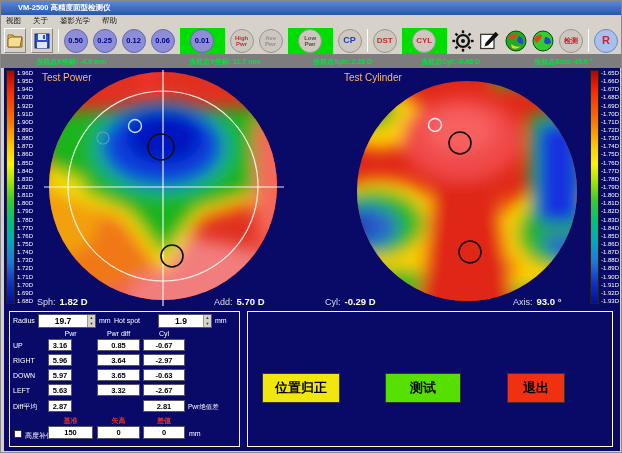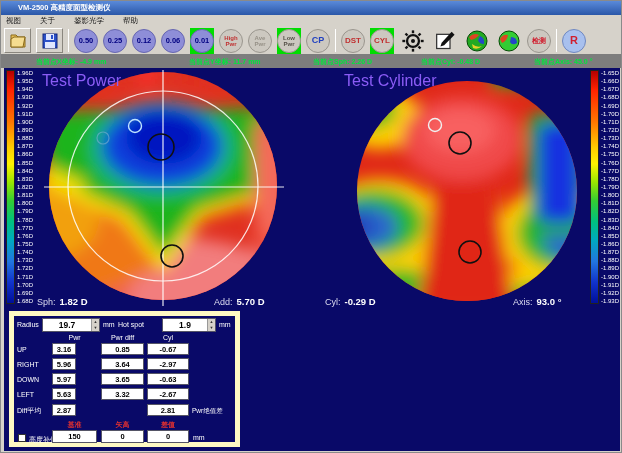--- a/index.html
+++ b/index.html
@@ -1,52 +1,52 @@
 <!DOCTYPE html>
 <html><head>
 <meta charset="utf-8">
 <style>
   * { box-sizing: border-box; margin: 0; padding: 0; }
   html,body { background:#888; }
   body { font-family: "Liberation Sans", "DejaVu Sans", sans-serif; }
   .window { position:relative; width:622px; height:453px; background:#d6d2ca; border:1px solid #8a8a8a; overflow:hidden; }
 
   .titlebar { height:14px; background:linear-gradient(to bottom,#5a8ada,#2a57a8); color:#fff; font-size:7.5px; font-weight:bold; padding:2px 17px; }
-  .menubar { height:12px; display:flex; gap:19px; padding:1px 5px; font-size:7.5px; color:#111; align-items:center; }
+  .menubar { height:12px; display:flex; gap:12px; padding:1px 5px; font-size:7.5px; color:#111; align-items:center; }
   .menu-item { cursor:default; }
 
   .toolbar { height:27px; display:flex; align-items:center; gap:5px; padding:0 3px; }
   .tbtn { width:27px; height:25px; background:#d6d2ca; border:1px solid; border-color:#fff #8a867e #8a867e #fff; display:flex; align-items:center; justify-content:center; padding:0; }
   .sep { width:1px; height:23px; background:#9a968e; border-right:1px solid #fff; }
   .cbtn { width:24px; height:24px; border-radius:50%; background:#8e8ed8; border:1px solid #6767b0; color:#000080; font-weight:bold; font-size:7.5px; display:flex; align-items:center; justify-content:center; text-align:center; line-height:1; padding:0; flex:none; }
   .cbtn.gray { background:#ccc8c0; border-color:#9a968e; }
   .cbtn .wrapz { width:17px; white-space:normal; }
-  .selbg { width:24px; height:26px; background:#00dd00; display:flex; align-items:center; justify-content:center; flex:none; }
+  .selbg { width:45px; height:26px; background:#00dd00; display:flex; align-items:center; justify-content:center; flex:none; }
   .t-high { color:#c03030; } .t-ave { color:#969187; } .t-low { color:#555048; }
   .t-cp { color:#2040c0; font-size:9px; } .t-dst { color:#c03030; font-size:8px; } .t-cyl { color:#c03030; font-size:8px; }
   .rbtn { background:#a8c0ee; border-color:#7088c0; color:#d02030; font-size:11px; }
   .detect { font-size:7px; color:#d02030; }
 
   .statusbar { position:relative; height:14px; background:#7d7d7d; font-size:7px; font-weight:bold; color:#00e63c; }
   .statusbar span { position:absolute; top:3px; white-space:nowrap; }
 
   .main { position:relative; width:616px; height:383px; margin:0 3px; background:#090968; overflow:hidden; }
 
   .cbar { position:absolute; top:2px; display:flex; }
   .cbar-strip { width:9px; height:234px; border:1px solid #222;
     background:linear-gradient(to bottom,#b40000 0%,#ff2200 8%,#ff7700 22%,#ffcc00 33%,#fff200 40%,#99e600 48%,#33cc33 56%,#00c080 65%,#00aac0 73%,#2277e0 82%,#1133cc 91%,#000f99 100%); }
   .cbar-ticks { height:234px; display:flex; flex-direction:column; justify-content:space-between; padding-left:2px; }
   .cbar-ticks .tick { font-size:6px; line-height:1; color:#fff; white-space:nowrap; }
 
-  .map-title { position:absolute; color:#8b5cf6; font-size:16px; z-index:5; }
+  .map-title { position:absolute; color:#fdba74; font-size:10px; z-index:5; }
 
   .readout { position:absolute; top:228px; font-size:9px; color:#dcdcf0; white-space:nowrap; }
   .readout b { color:#fff; font-size:9.5px; margin-left:4px; }
 
-  .panel { position:absolute; top:243px; height:136px; border:5px solid #fef9c3; }
+  .panel { position:absolute; top:243px; height:136px; border:1px solid #fef9c3; }
   .lpanel { left:5px; width:231px; }
   .rpanel { left:243px; width:366px; }
 
   .plabel { position:absolute; color:#fff; font-size:7px; white-space:nowrap; }
   .spin { position:absolute; height:14px; background:#fff; border:1px solid #556; display:flex; }
   .spin .val { flex:1; font-size:8.5px; font-weight:bold; color:#000; text-align:center; line-height:12px; }
   .spin .arrows { width:8px; background:#d6d2ca; border-left:1px solid #999; display:flex; flex-direction:column; }
   .spin .arrows span { flex:1; font-size:4px; line-height:6px; text-align:center; color:#333; }
 
   .cell { position:absolute; height:12px; background:#fff; border:1px solid #556; color:#000; font-size:7.5px; font-weight:bold; text-align:center; line-height:11px; }
@@ -401,15 +401,20 @@
       <span class="redlab" style="left:133px;width:42px">差值</span>
 
       <div class="chk"></div>
       <span class="plabel" style="left:15px;top:119px">高度补偿</span>
       <input class="hinput" style="left: 38px; width: 45px;" value="150">
       <input class="hinput" style="left: 87px; width: 43px;" value="0">
       <input class="hinput" style="left: 133px; width: 42px;" value="0">
       <span class="plabel" style="left:179px;top:118px">mm</span>
     </div>
 
+    <div class="panel rpanel">
+      <button class="abtn yellow">位置归正</button>
+      <button class="abtn green">测试</button>
+      <button class="abtn red">退出</button>
+    </div>
 
   </div>
 </div>
 
 </body></html>

